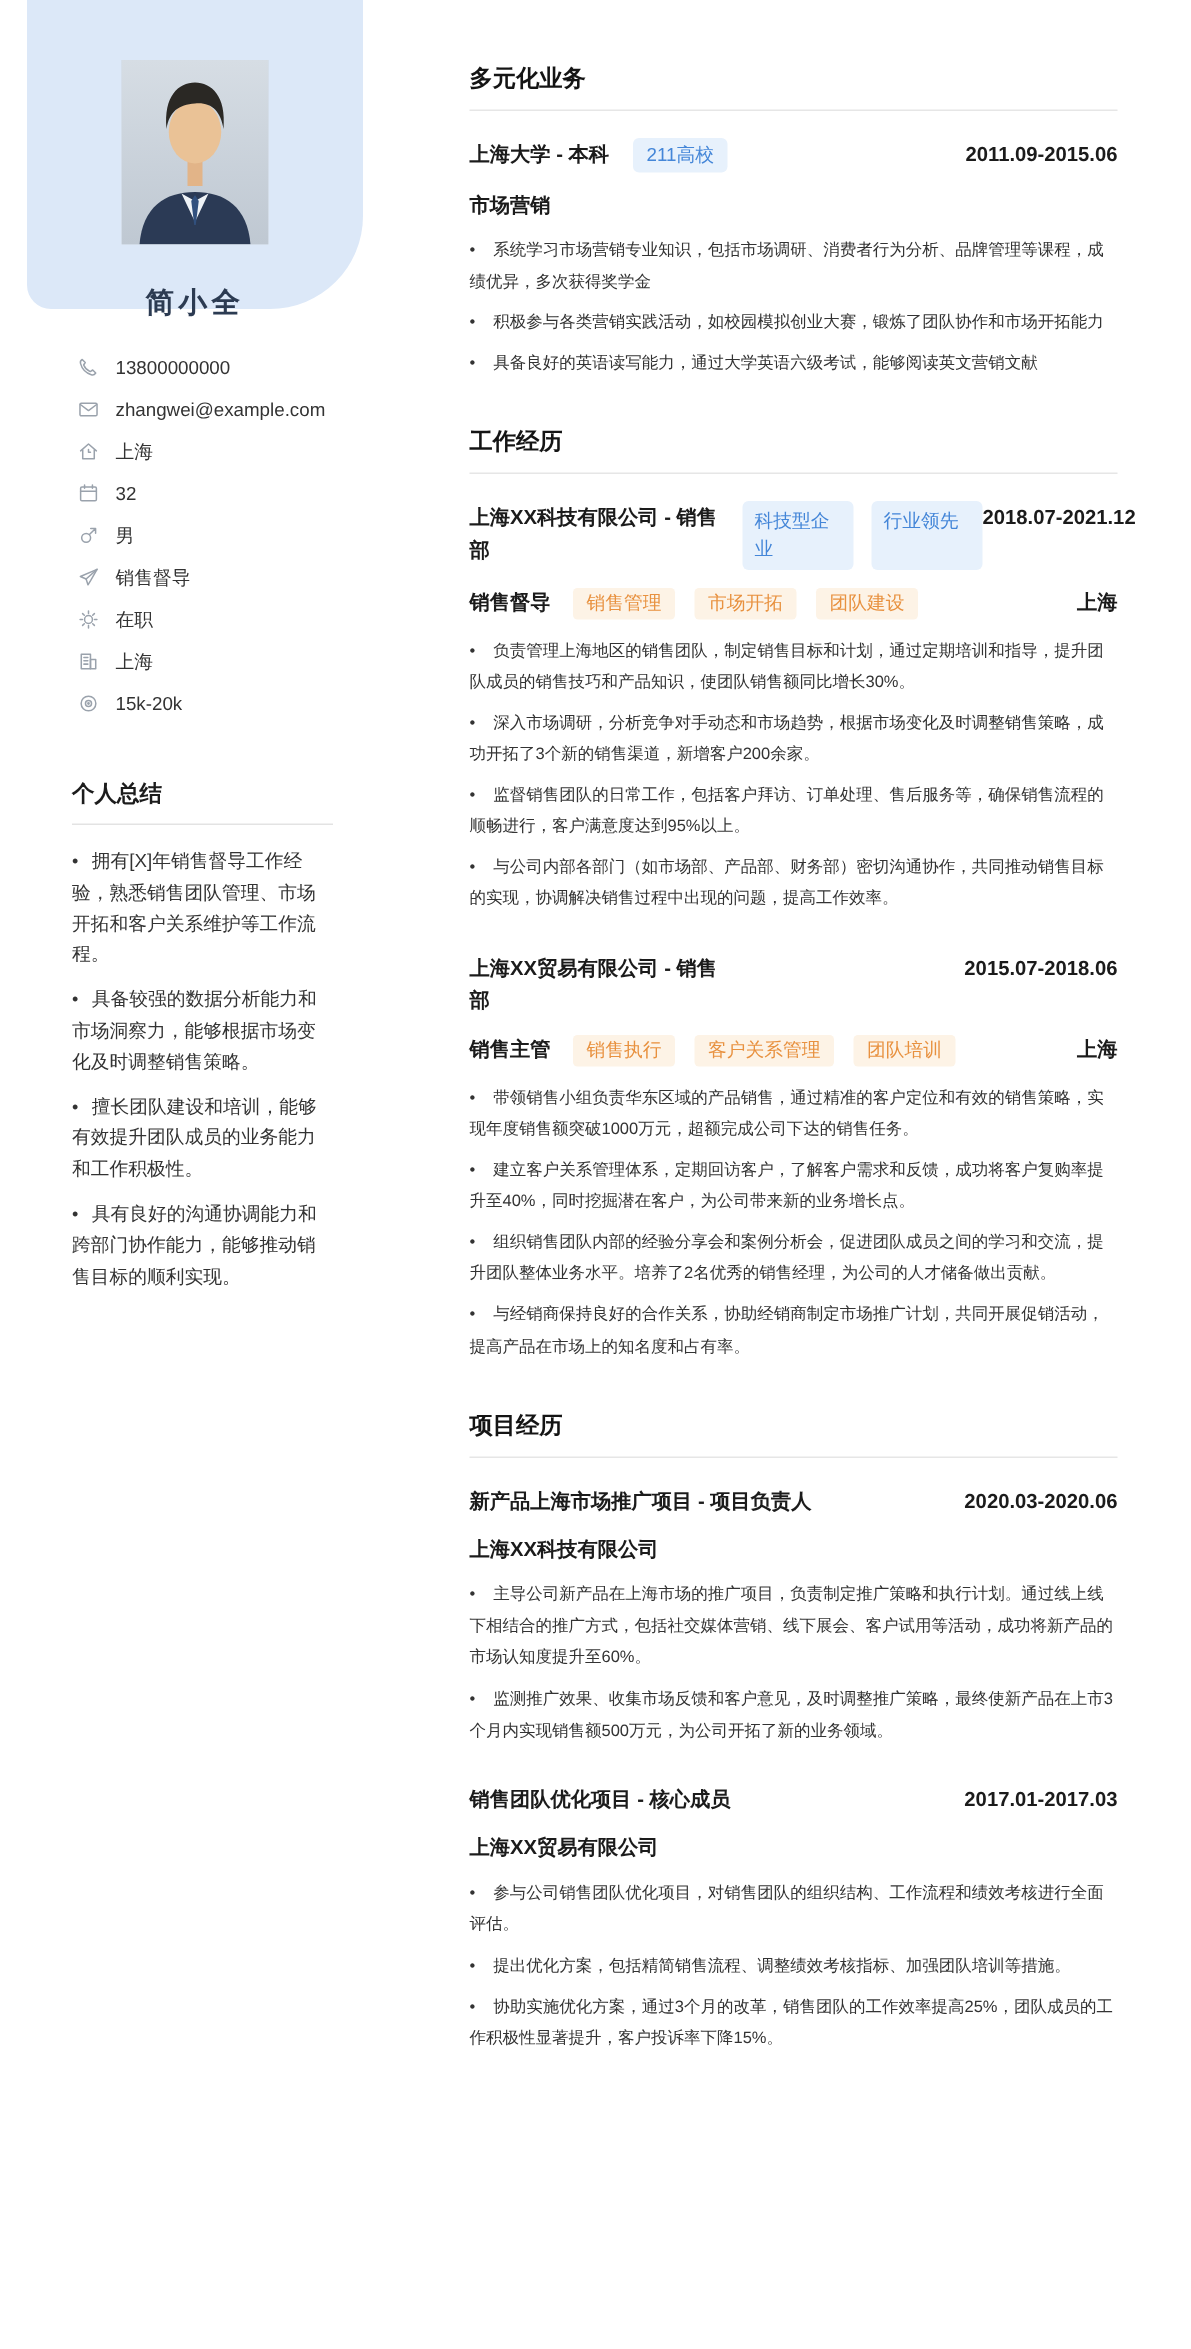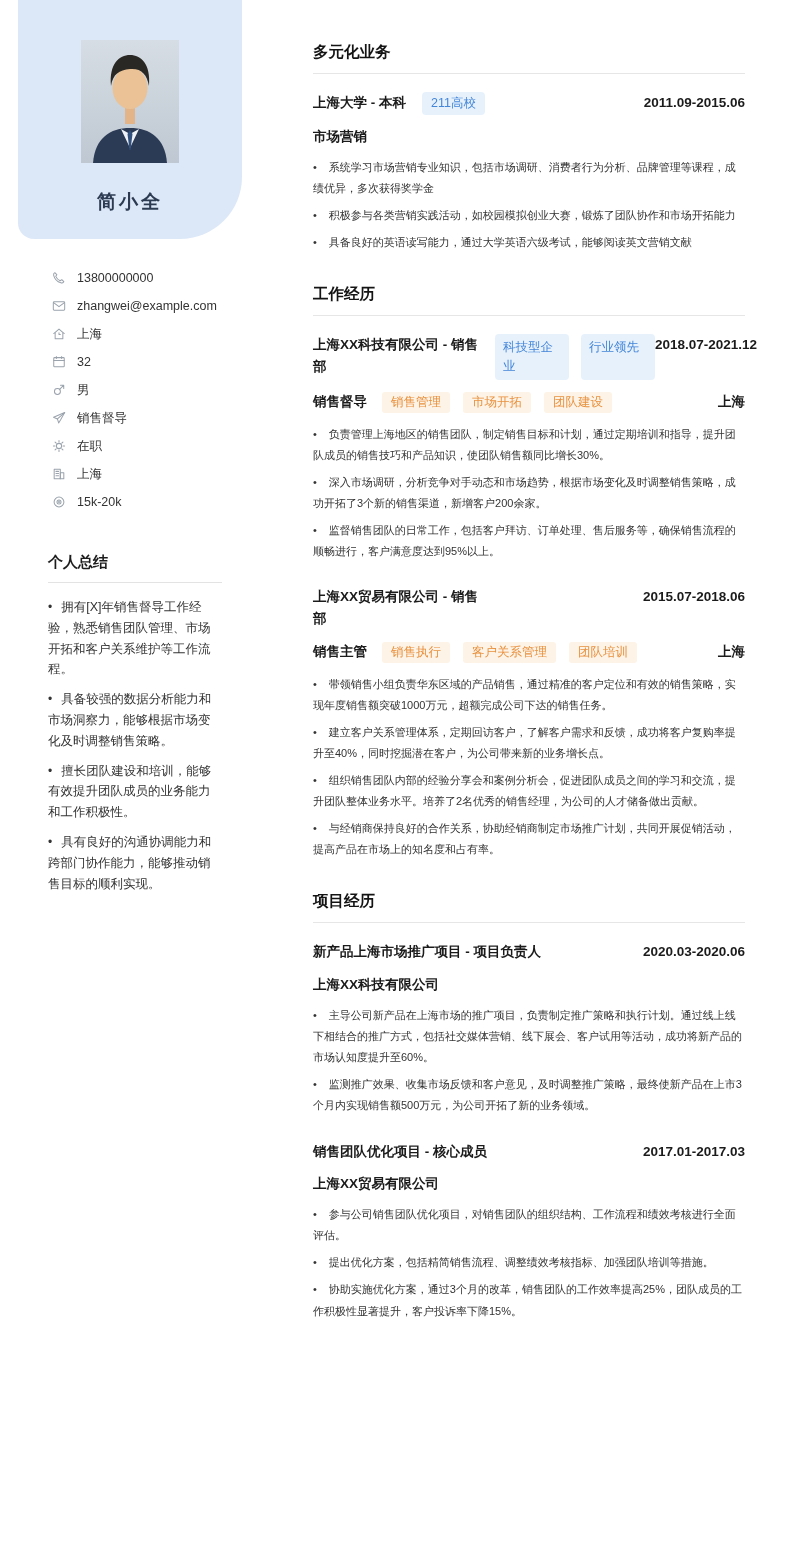--- a/index.html
+++ b/index.html
@@ -2,21 +2,21 @@
 <html style="--sidebar-bg: #dce8f8; --badge-bg: #e7f1fc; --badge-text: #4486d8; --tag-bg: #fdf3e6; --tag-text: #e8913f; --bar-track: #e5e6ea; --bar-fill: #dfe8f5;"><head>
 <meta charset="utf-8">
 <style>
   * { margin:0; padding:0; box-sizing:border-box; }
   html,body { background:#fff; }
   body { font-family:"Liberation Sans","DejaVu Sans",sans-serif; color:#333; }
   .page { position:relative; width:794px; height:1566px; background:#fff; overflow:hidden; margin:0 auto; }
 
   
   .sidebar { position:absolute; left:18px; top:0; width:224px; }
-  .hero { background:var(--sidebar-bg,#dce8f8); height:239px; border-radius:0 0 62px 16px; text-align:center; padding-top:40px; }
+  .hero { background:var(--sidebar-bg,#dce8f8); height:206px; border-radius:0 0 62px 16px; text-align:center; padding-top:40px; }
   .photo { width:98px; height:123px; margin:0 auto; overflow:hidden; background:#cdd5dd; }
   .photo svg { display:block; }
   .person-name { margin-top:26px; font-size:19px; font-weight:bold; color:#2c3b52; letter-spacing:3px; }
 
   .contact-list { list-style:none; margin:32px 0 0 34px; }
   .contact-list li { display:flex; align-items:flex-start; margin-bottom:14px; height:14px; }
   .contact-list .cicon { width:14px; height:14px; margin-right:11px; flex:none; display:inline-flex; }
   .contact-list .cval { font-size:12.5px; color:#333; line-height:14px; }
 
   .summary { margin:44px 0 0 30px; width:174px; }
@@ -214,20 +214,21 @@
             <span class="tag">销售管理</span>
             <span class="tag">市场开拓</span>
             <span class="tag">团队建设</span>
           </span>
           <span class="loc">上海</span>
         </div>
         <ul class="bullets">
           <li>负责管理上海地区的销售团队，制定销售目标和计划，通过定期培训和指导，提升团队成员的销售技巧和产品知识，使团队销售额同比增长30%。</li>
           <li>深入市场调研，分析竞争对手动态和市场趋势，根据市场变化及时调整销售策略，成功开拓了3个新的销售渠道，新增客户200余家。</li>
           <li>监督销售团队的日常工作，包括客户拜访、订单处理、售后服务等，确保销售流程的顺畅进行，客户满意度达到95%以上。</li>
+          <li>与公司内部各部门（如市场部、产品部、财务部）密切沟通协作，共同推动销售目标的实现，协调解决销售过程中出现的问题，提高工作效率。</li>
         </ul>
       </div>
 
       <div class="entry">
         <div class="ehead">
           <span class="etitle company">上海XX贸易有限公司 - 销售部</span>
           <span class="period">2015.07-2018.06</span>
         </div>
         <div class="role-row">
           <span class="role">销售主管</span>

